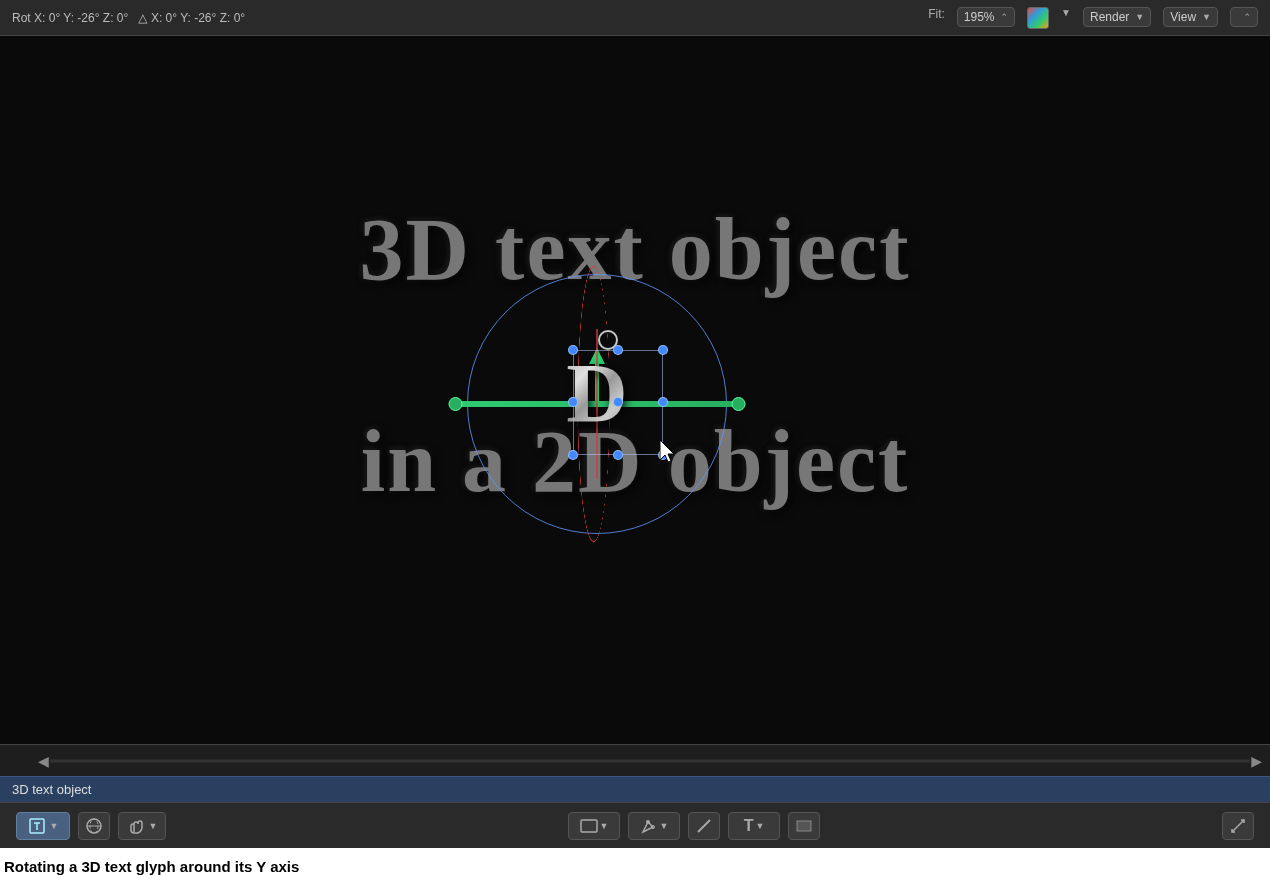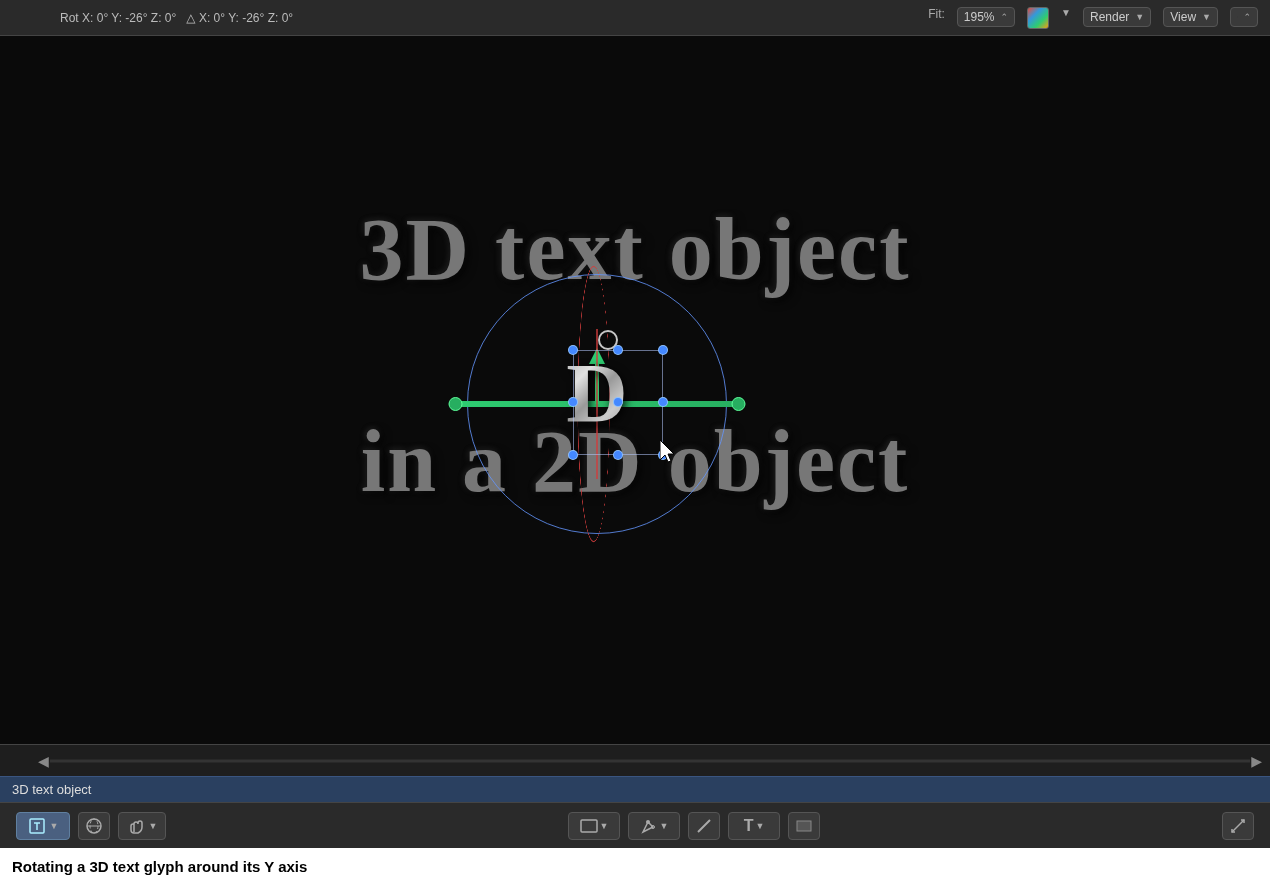--- a/index.html
+++ b/index.html
@@ -20,21 +20,20 @@
       display: flex;
       align-items: center;
       padding: 0 12px;
       justify-content: space-between;
     }
     #top-bar-left {
       display: flex;
       gap: 16px;
       font-size: 12px;
       color: #ccc;
-      margin-left: 48px;
     }
     #top-bar-right {
       display: flex;
       align-items: flex-start;
       gap: 12px;
       font-size: 12px;
       color: #ccc;
     }
     .top-bar-btn {
       display: flex;
@@ -152,21 +151,21 @@
       color: #aaa;
       margin-left: 2px;
     }
 
     
     #caption {
       height: 36px;
       background: #fff;
       display: flex;
       align-items: center;
-      padding: 0 12px;
+      padding: 0 4px;
     }
     #caption-text {
       font-size: 15px;
       font-weight: 700;
       color: #000;
     }
 
     
     #main-area {
       display: flex;

